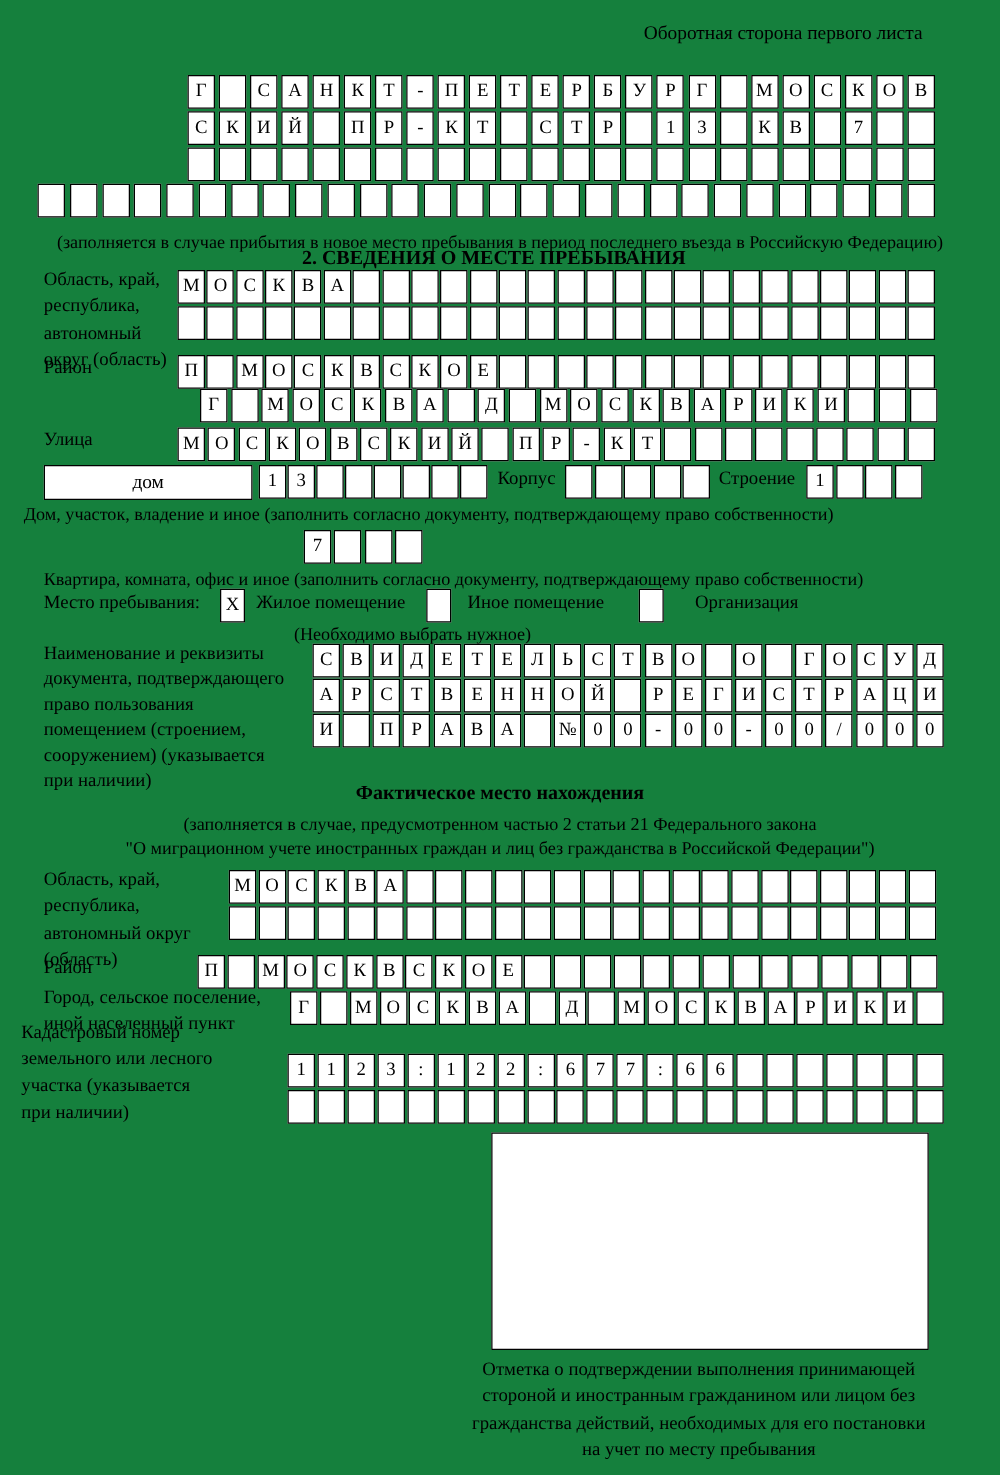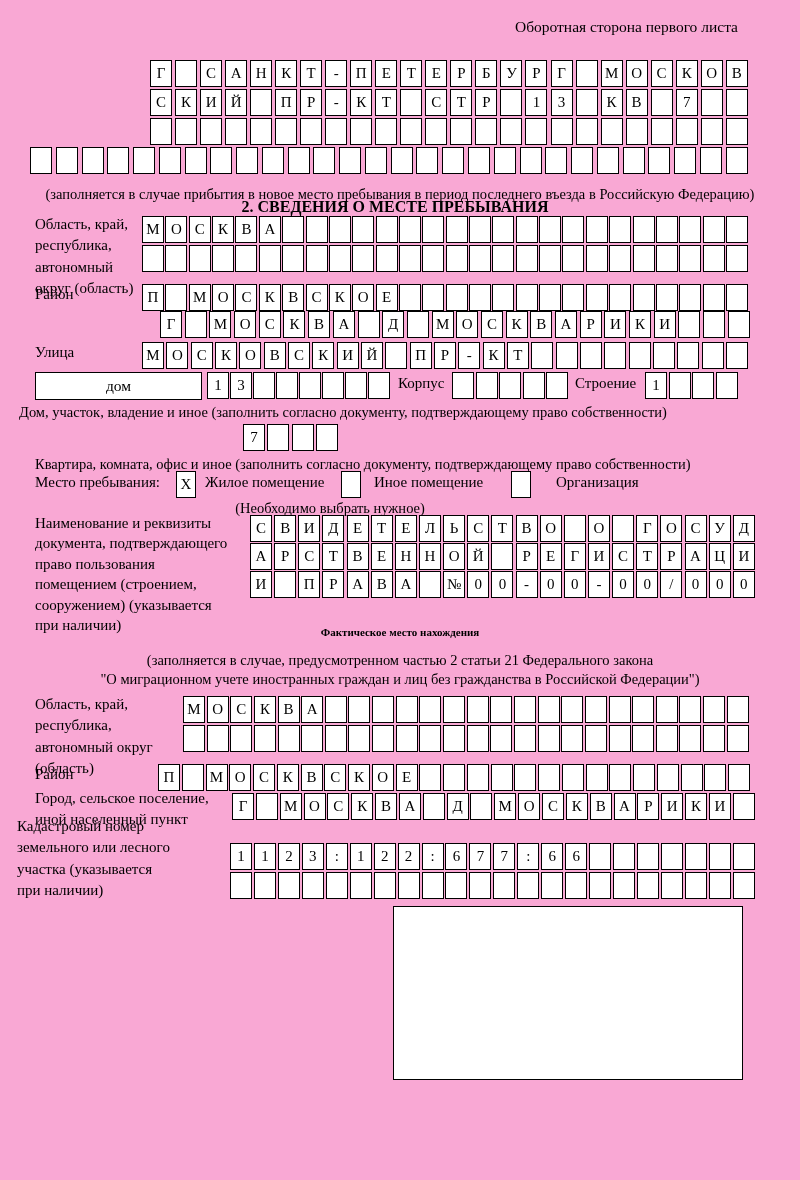--- a/index.html
+++ b/index.html
@@ -1,20 +1,20 @@
 <!DOCTYPE html>
 <html lang="ru"><head>
 <meta charset="utf-8">
 <style>
   html,body{margin:0;padding:0;background:#fff;}
   .sheet{
     position:relative;
     width:800px;
     height:1180px;
-    background:#f9a8d4;
+    background:#15803d;
     color:#000;
     font-family:"Liberation Serif","DejaVu Serif",serif;
     font-size:15px;
     overflow:hidden;
   }
   .abs{position:absolute;}
   .center{text-align:center;}
   .bold{font-weight:bold;}
   .small{font-size:14.5px;}
   .lbl{line-height:1.42;}
@@ -71,21 +71,21 @@
   .lbl-zhil{top:474px;left:205px;}
   .chk-inoe{top:471px;left:341px;}
   .lbl-inoe{top:474px;left:374px;}
   .chk-org{top:471px;left:511px;}
   .lbl-org{top:474px;left:556px;}
   .note-choose{top:500px;left:130px;width:400px;}
   .lbl-doc{top:513px;left:35px;width:215px;line-height:1.36;}
   .r-doc1{top:515px;left:250px;width:505px;}
   .r-doc2{top:543px;left:250px;width:505px;}
   .r-doc3{top:571px;left:250px;width:505px;}
-  .hdr-fact{top:626px;left:0;width:800px;font-size:11px;}
+  .hdr-fact{top:626px;left:0;width:800px;font-size:16px;}
   .note-fact{top:651px;left:0;width:800px;line-height:1.32;}
   .lbl-reg2{top:694px;left:35px;width:150px;}
   .r-reg2a{top:696px;left:183px;width:566px;}
   .r-reg2b{top:725px;left:183px;width:566px;}
   .lbl-ray2{top:766px;left:35px;}
   .r-ray2{top:764px;left:158px;width:592px;}
   .lbl-city2{top:788px;left:35px;width:195px;}
   .r-city2{top:793px;left:232px;width:523px;}
   .lbl-kad{top:816px;left:17px;width:180px;}
   .r-kad1{top:843px;left:230px;width:525px;}
@@ -659,14 +659,20 @@
       <span class="cell"></span>
       <span class="cell"></span>
       <span class="cell"></span>
       <span class="cell"></span>
       <span class="cell"></span>
       <span class="cell"></span>
       <span class="cell"></span>
     </div>
 
   <div class="abs stamp"></div>
+  <div class="abs center caption">
+      <div>Отметка о подтверждении выполнения принимающей</div>
+      <div>стороной и иностранным гражданином или лицом без</div>
+      <div>гражданства действий, необходимых для его постановки</div>
+      <div>на учет по месту пребывания</div>
+    </div>
 
 </div>
 
 </body></html>

